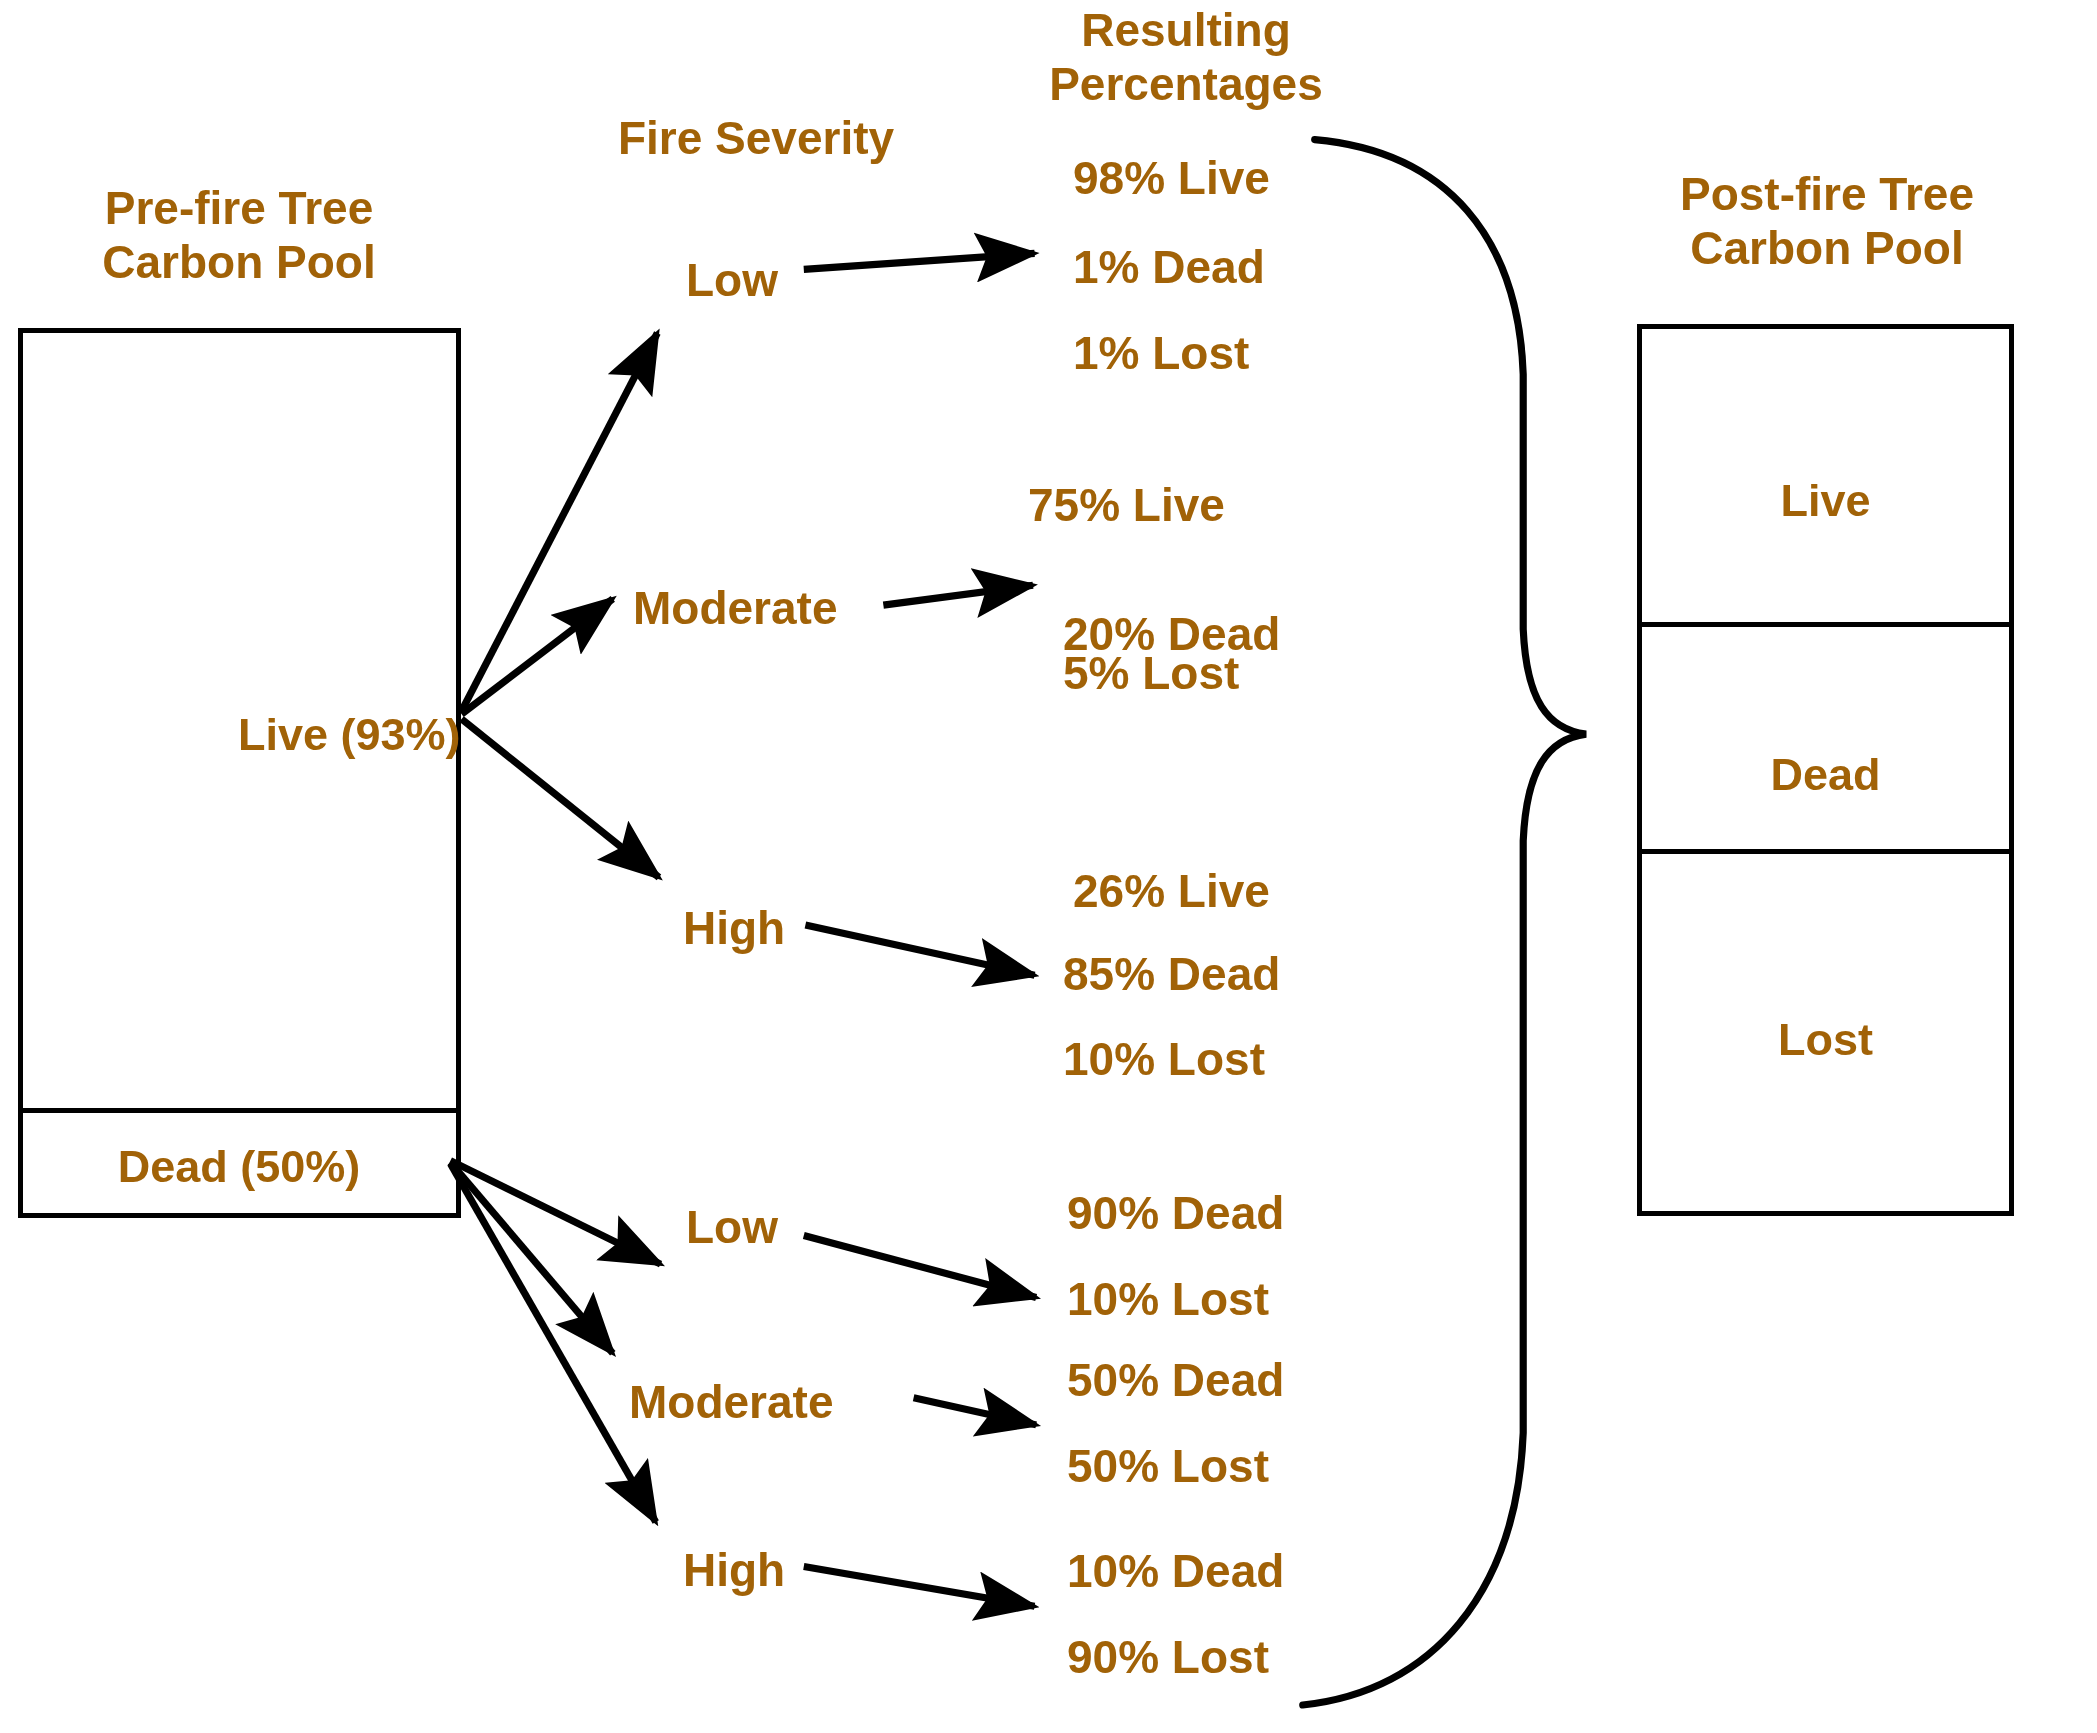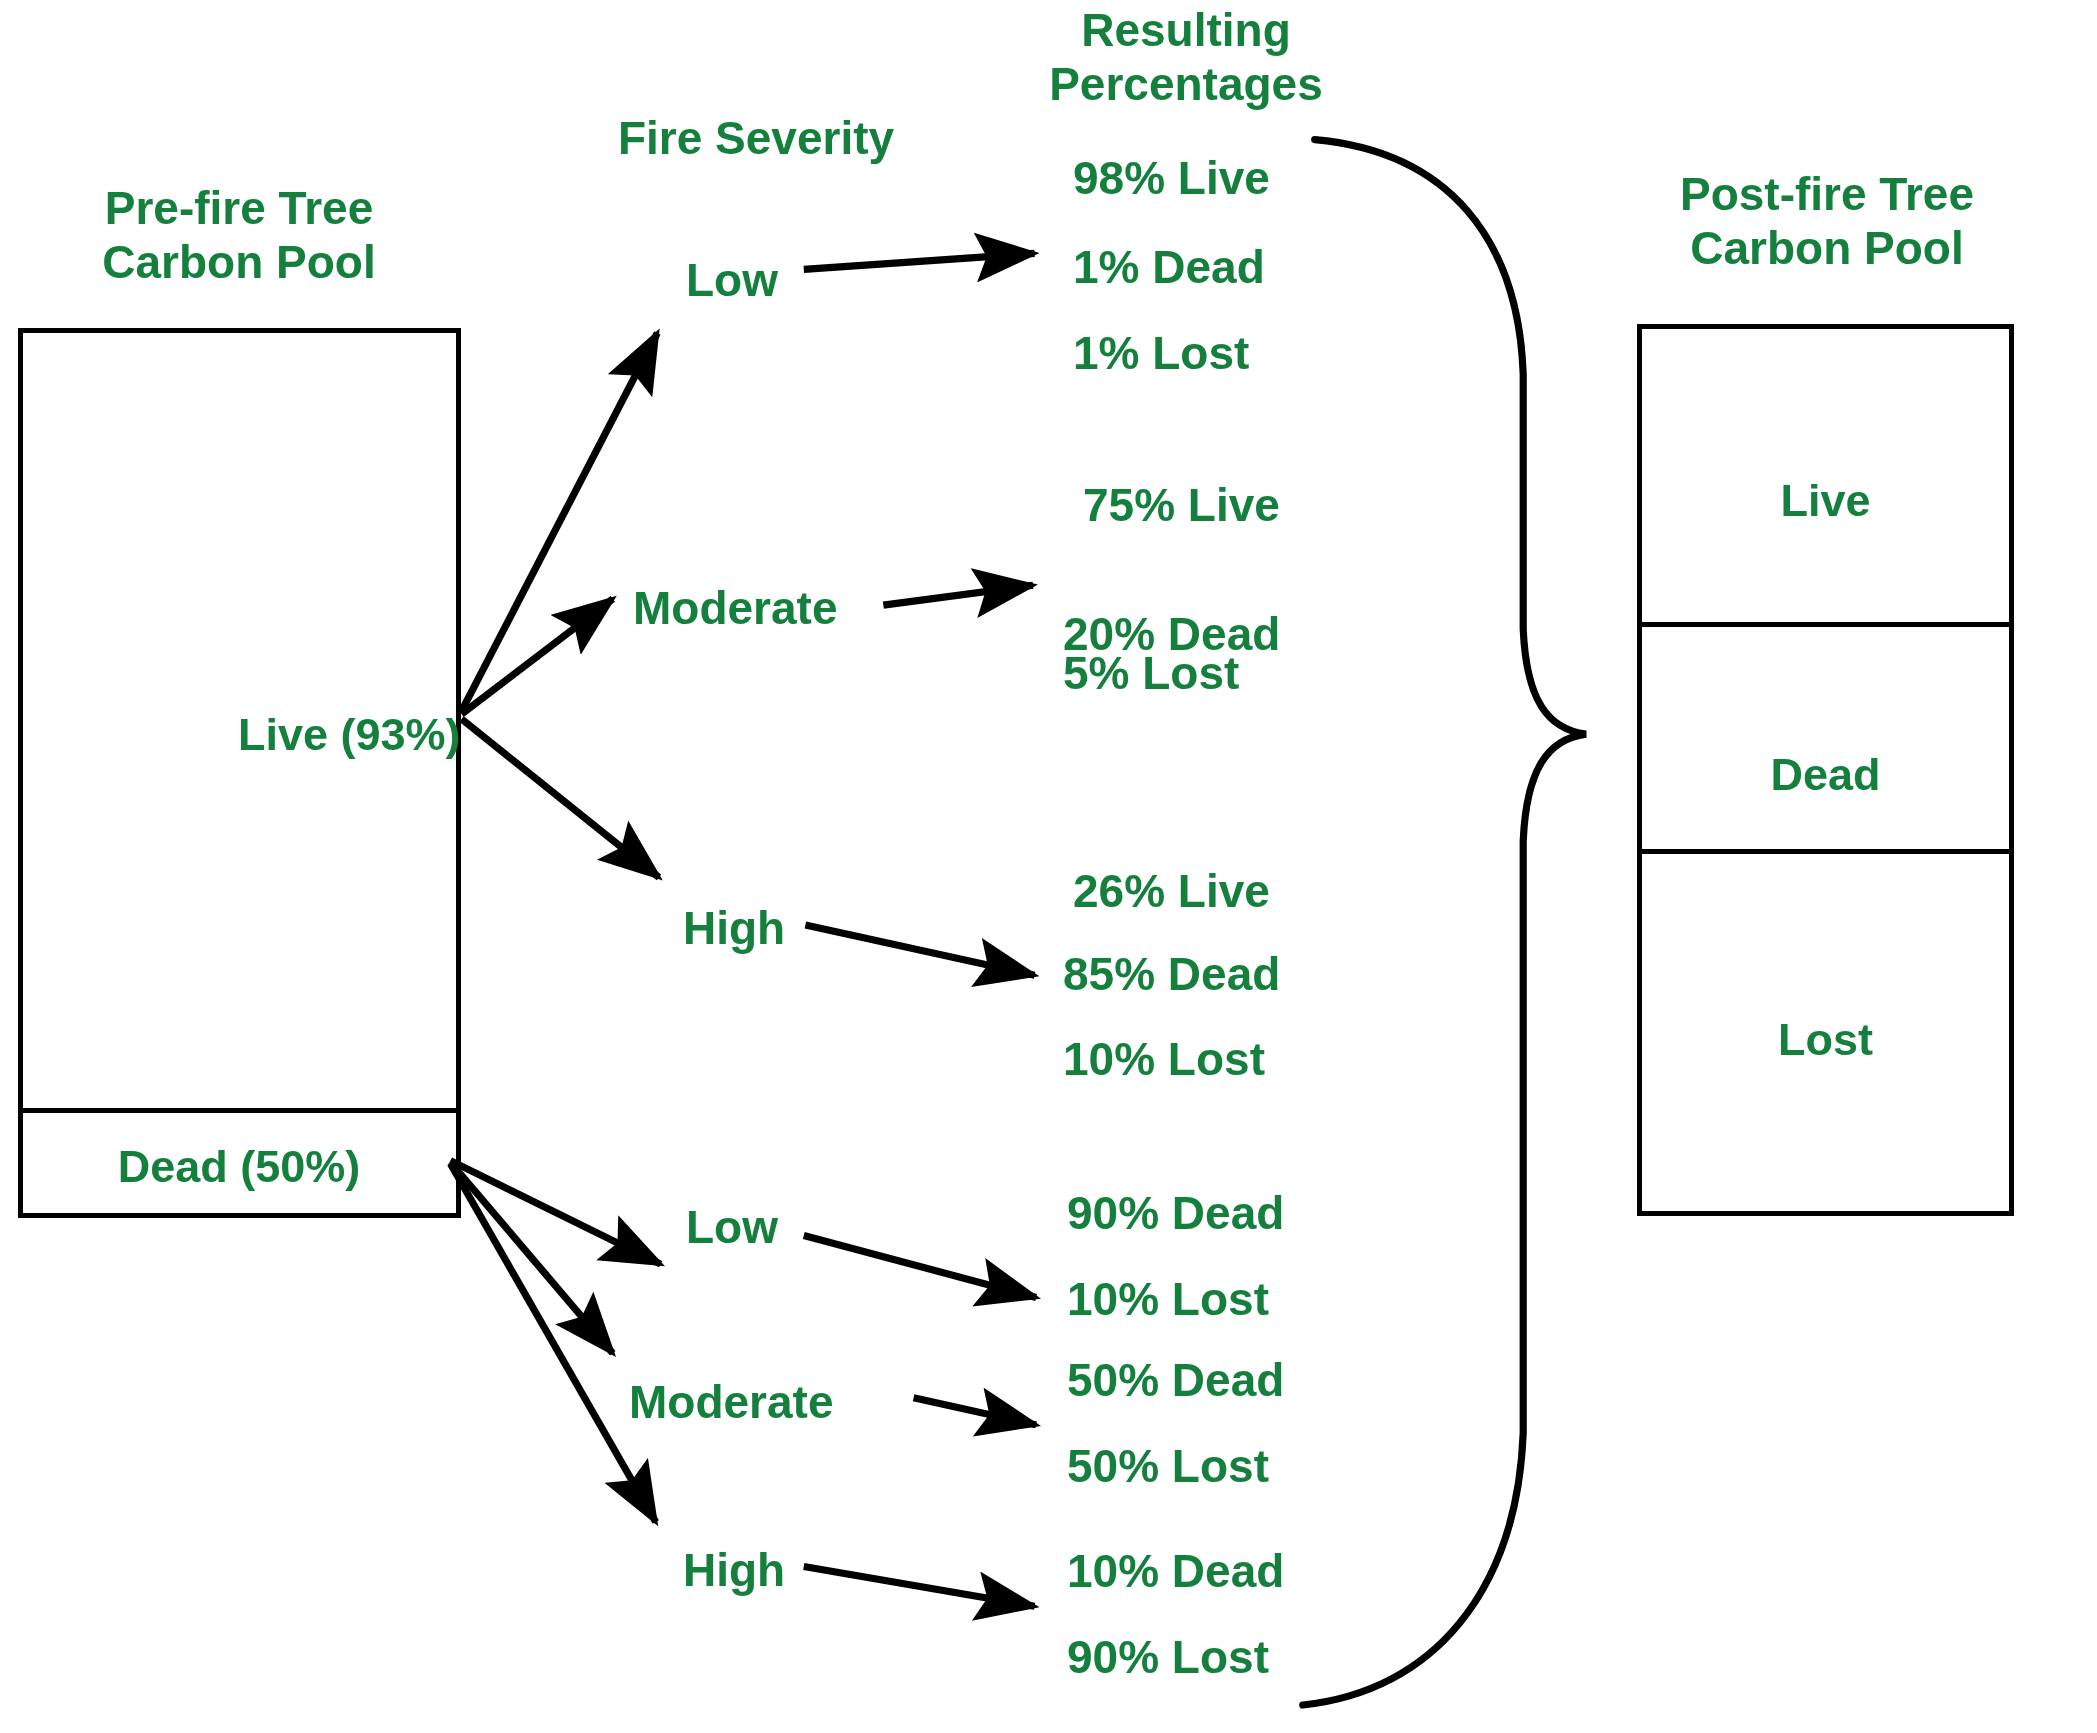--- a/index.html
+++ b/index.html
@@ -12,21 +12,21 @@
     width: 2097px;
     height: 1734px;
     background: #ffffff;
     font-family: "Liberation Sans", sans-serif;
     color: #000000;
     overflow: hidden;
   }
   .lbl {
     position: absolute;
     font-weight: bold;
-    color: #15803d;
+    color: #a16207;
     white-space: pre;
     line-height: 1.18;
   }
   .hdr {
     font-size: 46px;
     text-align: center;
     font-weight: bold;
   }
   .pct {
     font-size: 46px;
@@ -95,21 +95,21 @@
   <div class="lbl sev" style="left:633px; top:581px;">Moderate</div>
   <div class="lbl sev" style="left:683px; top:901px;">High</div>
   <div class="lbl sev" style="left:686px; top:1200px;">Low</div>
   <div class="lbl sev" style="left:629px; top:1375px;">Moderate</div>
   <div class="lbl sev" style="left:683px; top:1543px;">High</div>
 
   <div class="lbl pct" style="left:1073px; top:151px;">98% Live</div>
   <div class="lbl pct" style="left:1073px; top:240px;">1% Dead</div>
   <div class="lbl pct" style="left:1073px; top:326px;">1% Lost</div>
 
-  <div class="lbl pct" style="left:1083px; top:478px;">75% Live</div>
+  <div class="lbl pct" style="left:1028px; top:478px;">75% Live</div>
   <div class="lbl pct" style="left:1063px; top:561px;margin-top:46px;">20% Dead</div>
   <div class="lbl pct" style="left:1063px; top:646px;">5% Lost</div>
 
   <div class="lbl pct" style="left:1073px; top:864px;">26% Live</div>
   <div class="lbl pct" style="left:1063px; top:947px;">85% Dead</div>
   <div class="lbl pct" style="left:1063px; top:1032px;">10% Lost</div>
 
   <div class="lbl pct" style="left:1067px; top:1186px;">90% Dead</div>
   <div class="lbl pct" style="left:1067px; top:1272px;">10% Lost</div>
 

